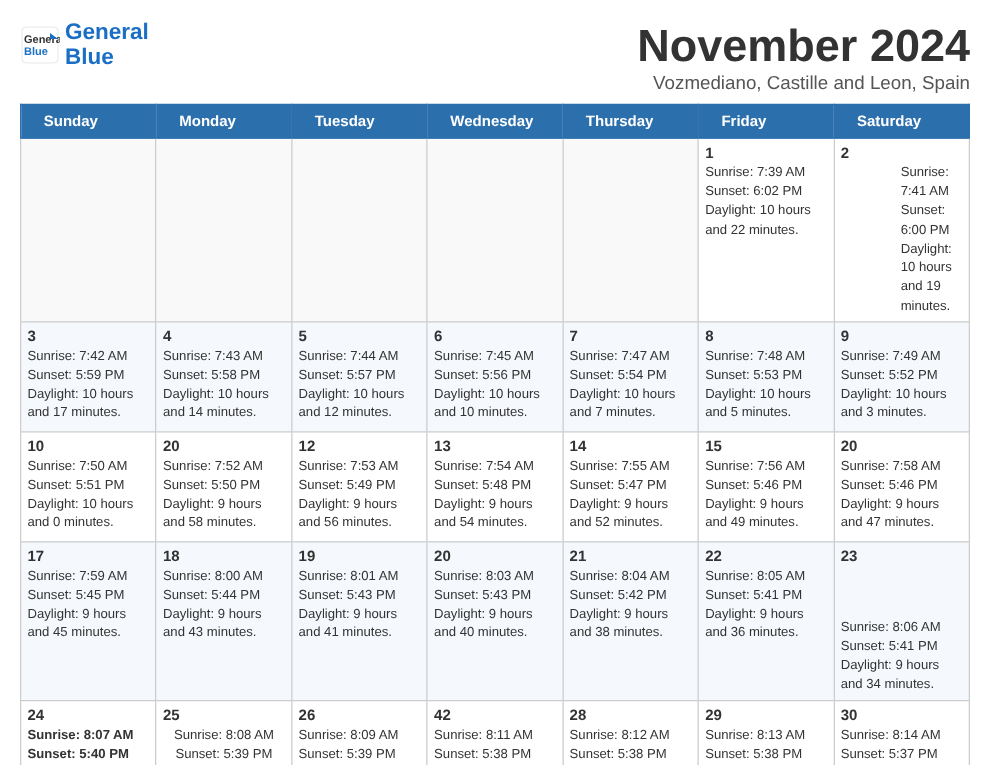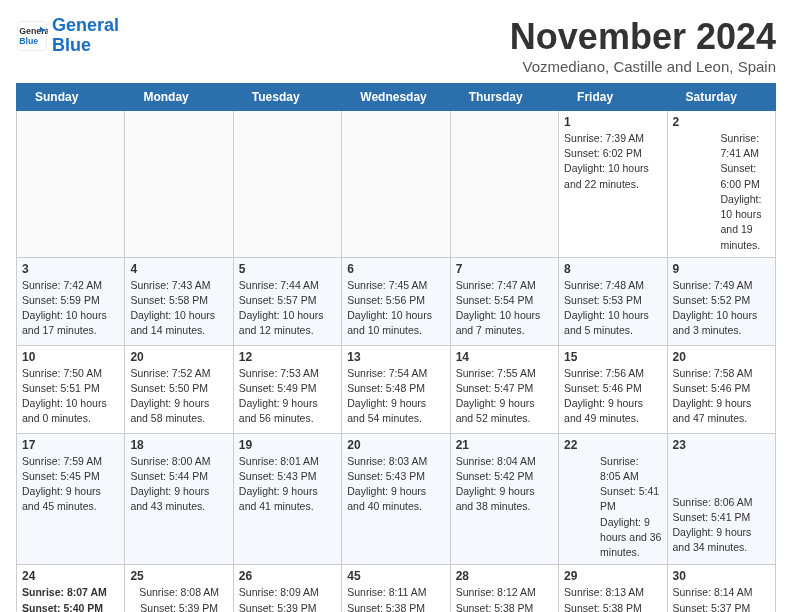--- a/index.html
+++ b/index.html
@@ -262,21 +262,21 @@
 Daylight: 9 hours and 40 minutes.</div>
         </td>
         <td>
           <span class="day-number">21</span>
           <div class="day-info" style="white-space: pre-line;">Sunrise: 8:04 AM
 Sunset: 5:42 PM
 Daylight: 9 hours and 38 minutes.</div>
         </td>
         <td>
           <span class="day-number">22</span>
-          <div class="day-info" style="white-space: pre-line; margin-left: 36px;">Sunrise: 8:05 AM
+          <div class="day-info" style="white-space: pre-line;">Sunrise: 8:05 AM
 Sunset: 5:41 PM
 Daylight: 9 hours and 36 minutes.</div>
         </td>
         <td>
           <span class="day-number">23</span>
           <div class="day-info" style="white-space: pre-line; margin-top: 43px;">Sunrise: 8:06 AM
 Sunset: 5:41 PM
 Daylight: 9 hours and 34 minutes.</div>
         </td>
       </tr>
@@ -293,21 +293,21 @@
 Sunset: 5:39 PM
 Daylight: 9 hours and 31 minutes.</div>
         </td>
         <td>
           <span class="day-number">26</span>
           <div class="day-info" style="white-space: pre-line;">Sunrise: 8:09 AM
 Sunset: 5:39 PM
 Daylight: 9 hours and 29 minutes.</div>
         </td>
         <td>
-          <span class="day-number">45</span>
+          <span class="day-number">42</span>
           <div class="day-info" style="white-space: pre-line;">Sunrise: 8:11 AM
 Sunset: 5:38 PM
 Daylight: 9 hours and 27 minutes.</div>
         </td>
         <td>
           <span class="day-number">28</span>
           <div class="day-info" style="white-space: pre-line;">Sunrise: 8:12 AM
 Sunset: 5:38 PM
 Daylight: 9 hours and 26 minutes.</div>
         </td>

